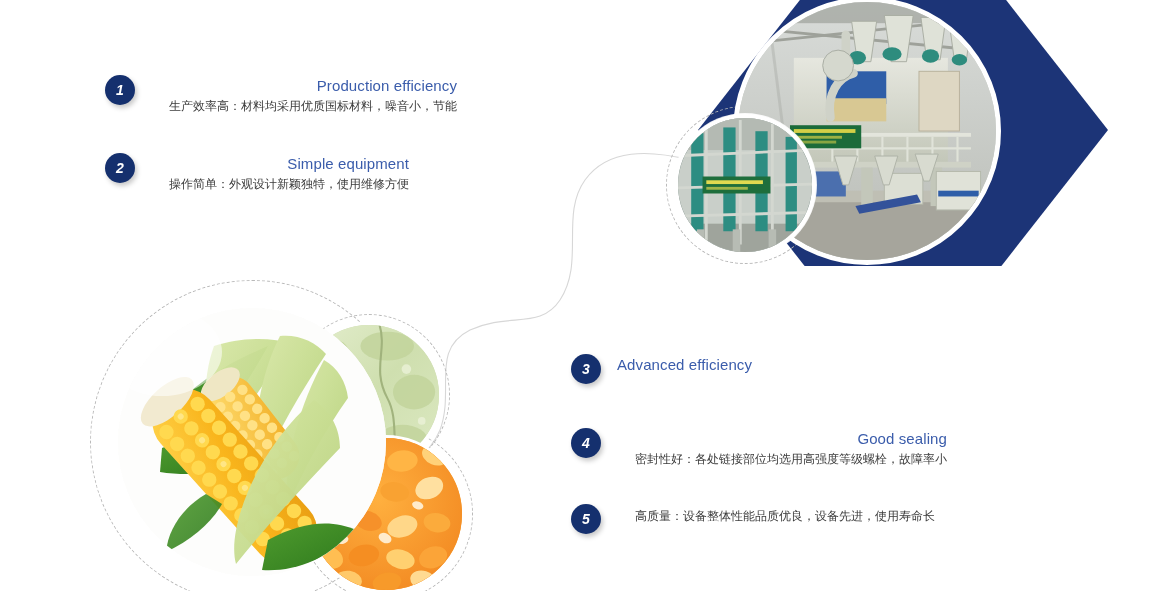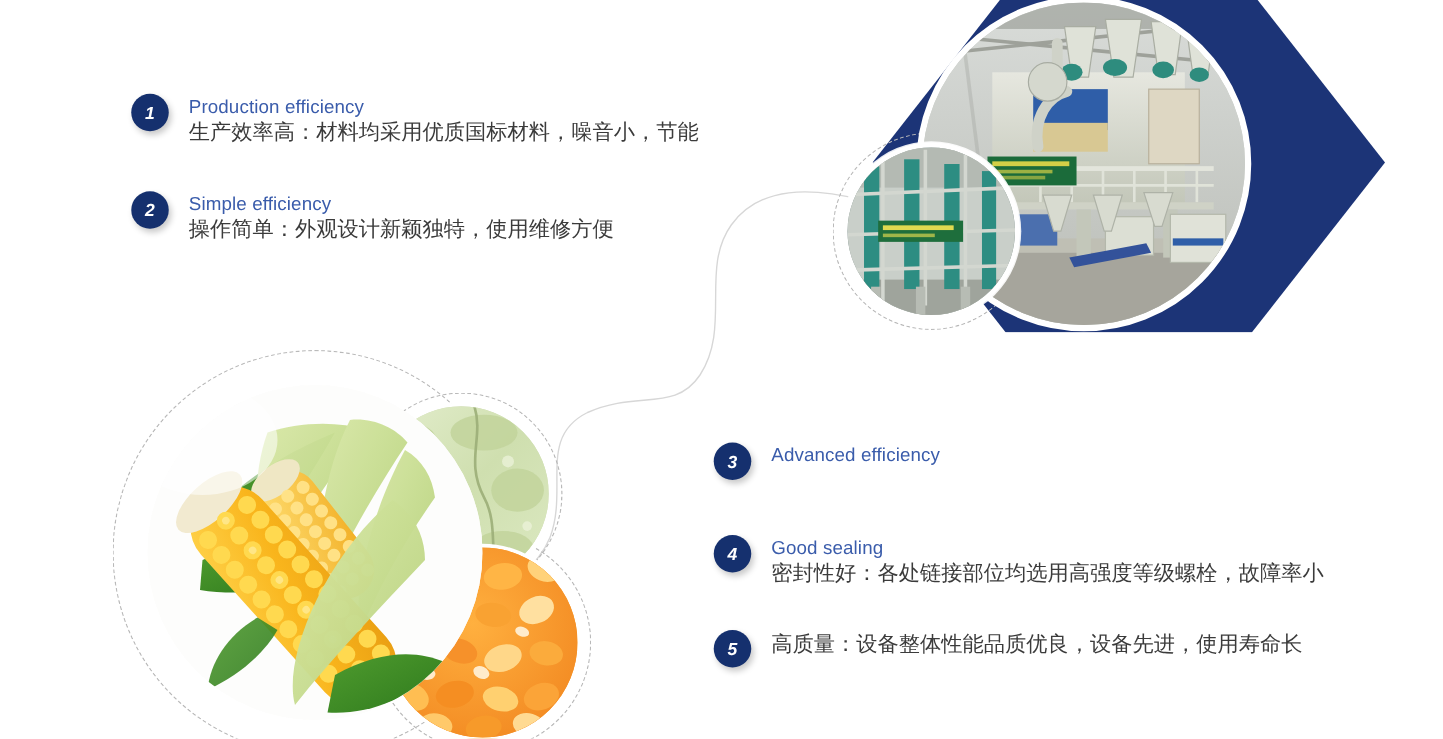--- a/index.html
+++ b/index.html
@@ -47,35 +47,37 @@
     font-size: 14px;
     line-height: 30px;
     text-align: center;
     flex: 0 0 auto;
     box-shadow: 2px 3px 5px rgba(0,0,0,0.22);
     letter-spacing: 0px;
   }
   .ftext {
     margin-left: 16px;
     padding-top: 1px;
+    text-align: right;
   }
   .ftitle {
     color: #3a5cab;
     font-size: 15px;
     line-height: 19px;
     letter-spacing: 0.1px;
     white-space: nowrap;
   }
   .fdesc {
     color: #3b3b3b;
-    font-size: 17px;
+    font-size: 12px;
     line-height: 21px;
     margin-top: 1px;
     white-space: nowrap;
     font-family: "DejaVu Sans", "Liberation Sans", sans-serif;
+    margin-left: 18px;
   }
 
   
   .hex-wrap {
     position: absolute;
     left: 660px;
     top: -6px;
     width: 460px;
     height: 280px;
   }
@@ -519,21 +521,21 @@
     <div class="badge">1</div>
     <div class="ftext">
       <div class="ftitle">Production efficiency</div>
       <div class="fdesc">生产效率高：材料均采用优质国标材料，噪音小，节能</div>
     </div>
   </div>
 
   <div class="feature" style="left:105px; top:153px;">
     <div class="badge">2</div>
     <div class="ftext">
-      <div class="ftitle">Simple efficiency</div>
+      <div class="ftitle">Simple equipment</div>
       <div class="fdesc">操作简单：外观设计新颖独特，使用维修方便</div>
     </div>
   </div>
 
   <div class="feature" style="left:571px; top:354px;">
     <div class="badge">3</div>
     <div class="ftext">
       <div class="ftitle">Advanced efficiency</div>
     </div>
   </div>

